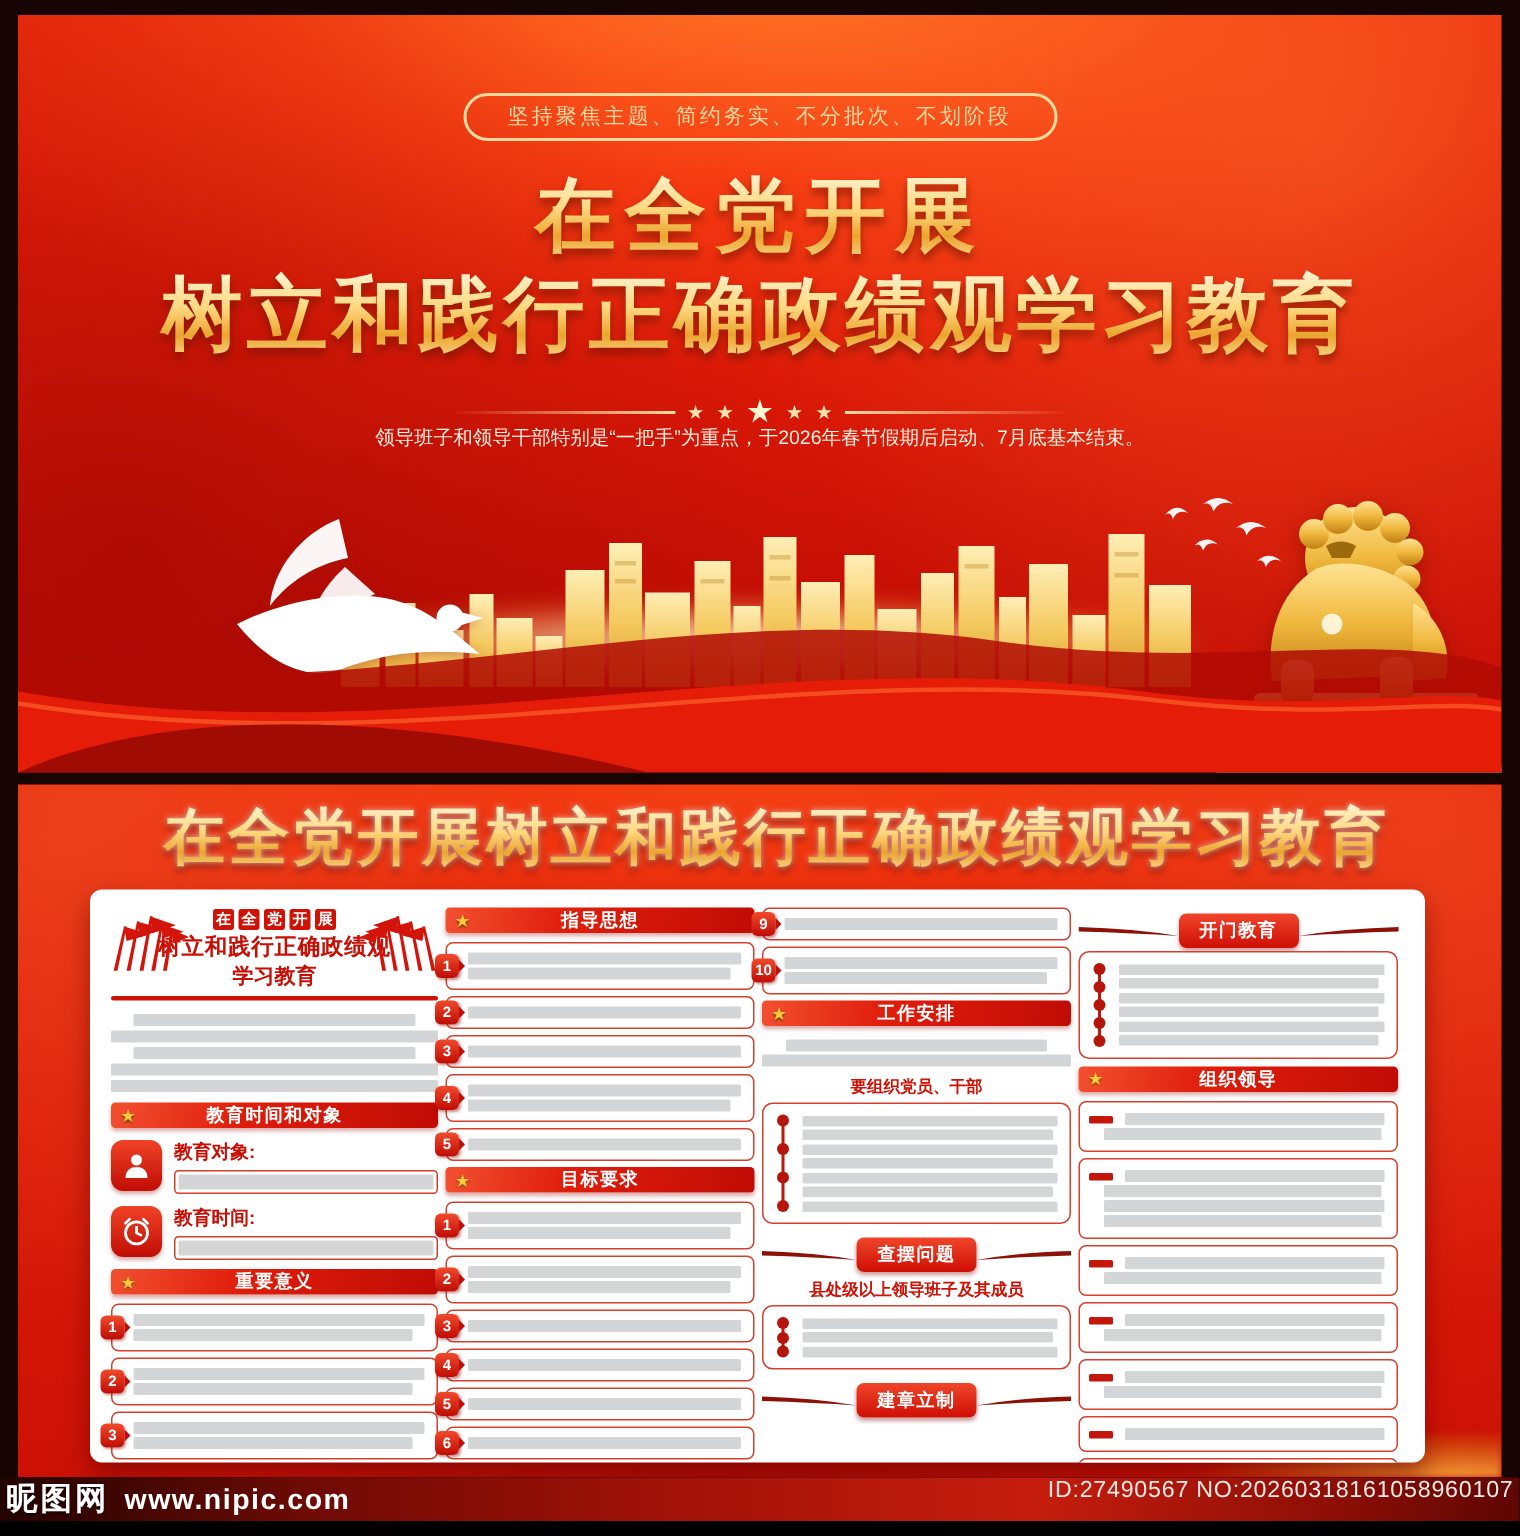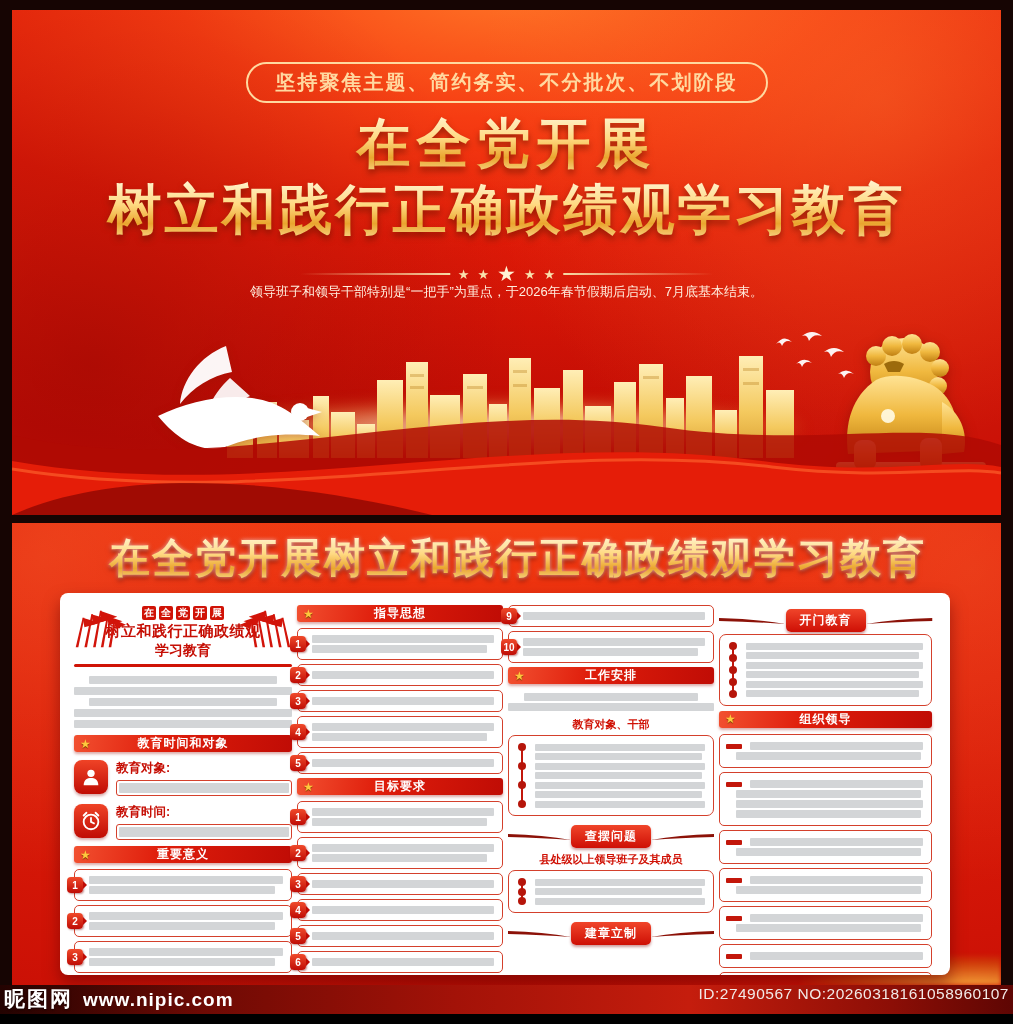--- a/index.html
+++ b/index.html
@@ -6,21 +6,21 @@
   body{width:1013px;height:1024px;position:relative;overflow:hidden;background:#160503;
        font-family:"Liberation Sans","DejaVu Sans",sans-serif;}
   
   .panel-top{position:absolute;left:12px;top:10px;width:989px;height:505px;overflow:hidden;
     background:radial-gradient(ellipse 120% 95% at 50% -5%, #ff7526 0%, #f63c12 28%, #e21b08 55%, #c90d05 100%);}
   .panel-top::before{content:"";position:absolute;inset:0;pointer-events:none;
     background:radial-gradient(circle at 88% 18%, rgba(255,150,60,.30), transparent 42%),
                radial-gradient(circle at 8% 70%, rgba(110,0,0,.35), transparent 45%),
                radial-gradient(circle at 50% 115%, rgba(160,5,0,.45), transparent 55%);}
   .pill{position:absolute;top:52px;left:50%;transform:translateX(-50%);border:2px solid #ffd9a0;
-    border-radius:999px;padding:5px 28px;color:#ffd9a0;font-size:20px;font-weight:bold;
+    border-radius:999px;padding:5px 28px;color:#ffd9a0;font-size:14px;font-weight:normal;
     letter-spacing:2px;white-space:nowrap;z-index:3;}
   .gold-text{background:linear-gradient(180deg,#fff4d2 8%,#ffd981 42%,#eaa52e 68%,#ffedb4 100%);
     -webkit-background-clip:text;background-clip:text;color:transparent;font-weight:900;}
   .t1{position:absolute;top:98px;width:100%;text-align:center;font-size:54px;letter-spacing:6px;z-index:3;
       filter:drop-shadow(0 4px 3px rgba(110,20,0,.65));}
   .t2{position:absolute;top:164px;width:100%;text-align:center;font-size:54px;letter-spacing:3px;z-index:3;
       filter:drop-shadow(0 4px 3px rgba(110,20,0,.65));}
   .divider{position:absolute;top:252px;left:50%;transform:translateX(-50%);display:flex;align-items:center;
       gap:8px;color:#ffe7b8;z-index:3;}
   .divider .ln{width:150px;height:2px;background:linear-gradient(90deg,transparent,#f6dca6);}
@@ -472,21 +472,21 @@
         </div>
       <div class="banner">
         <span class="bstar">★</span>
         <span>工作安排</span>
       </div>
       <div class="work-intro">
           <div class="ph-bar"></div>
           <div class="ph-bar"></div>
         </div>
 
-      <div class="caption">教育对象、干部</div>
+      <div class="caption">要组织党员、干部</div>
       <div class="dotbox">
         <div class="rail">
             <i style="top: 0%;"></i>
             <i style="top: 33.3333%;"></i>
             <i style="top: 66.6667%;"></i>
             <i style="top: 100%;"></i>
           </div>
         <div class="bars">
             <div class="ph-bar"></div>
             <div class="ph-bar"></div>

